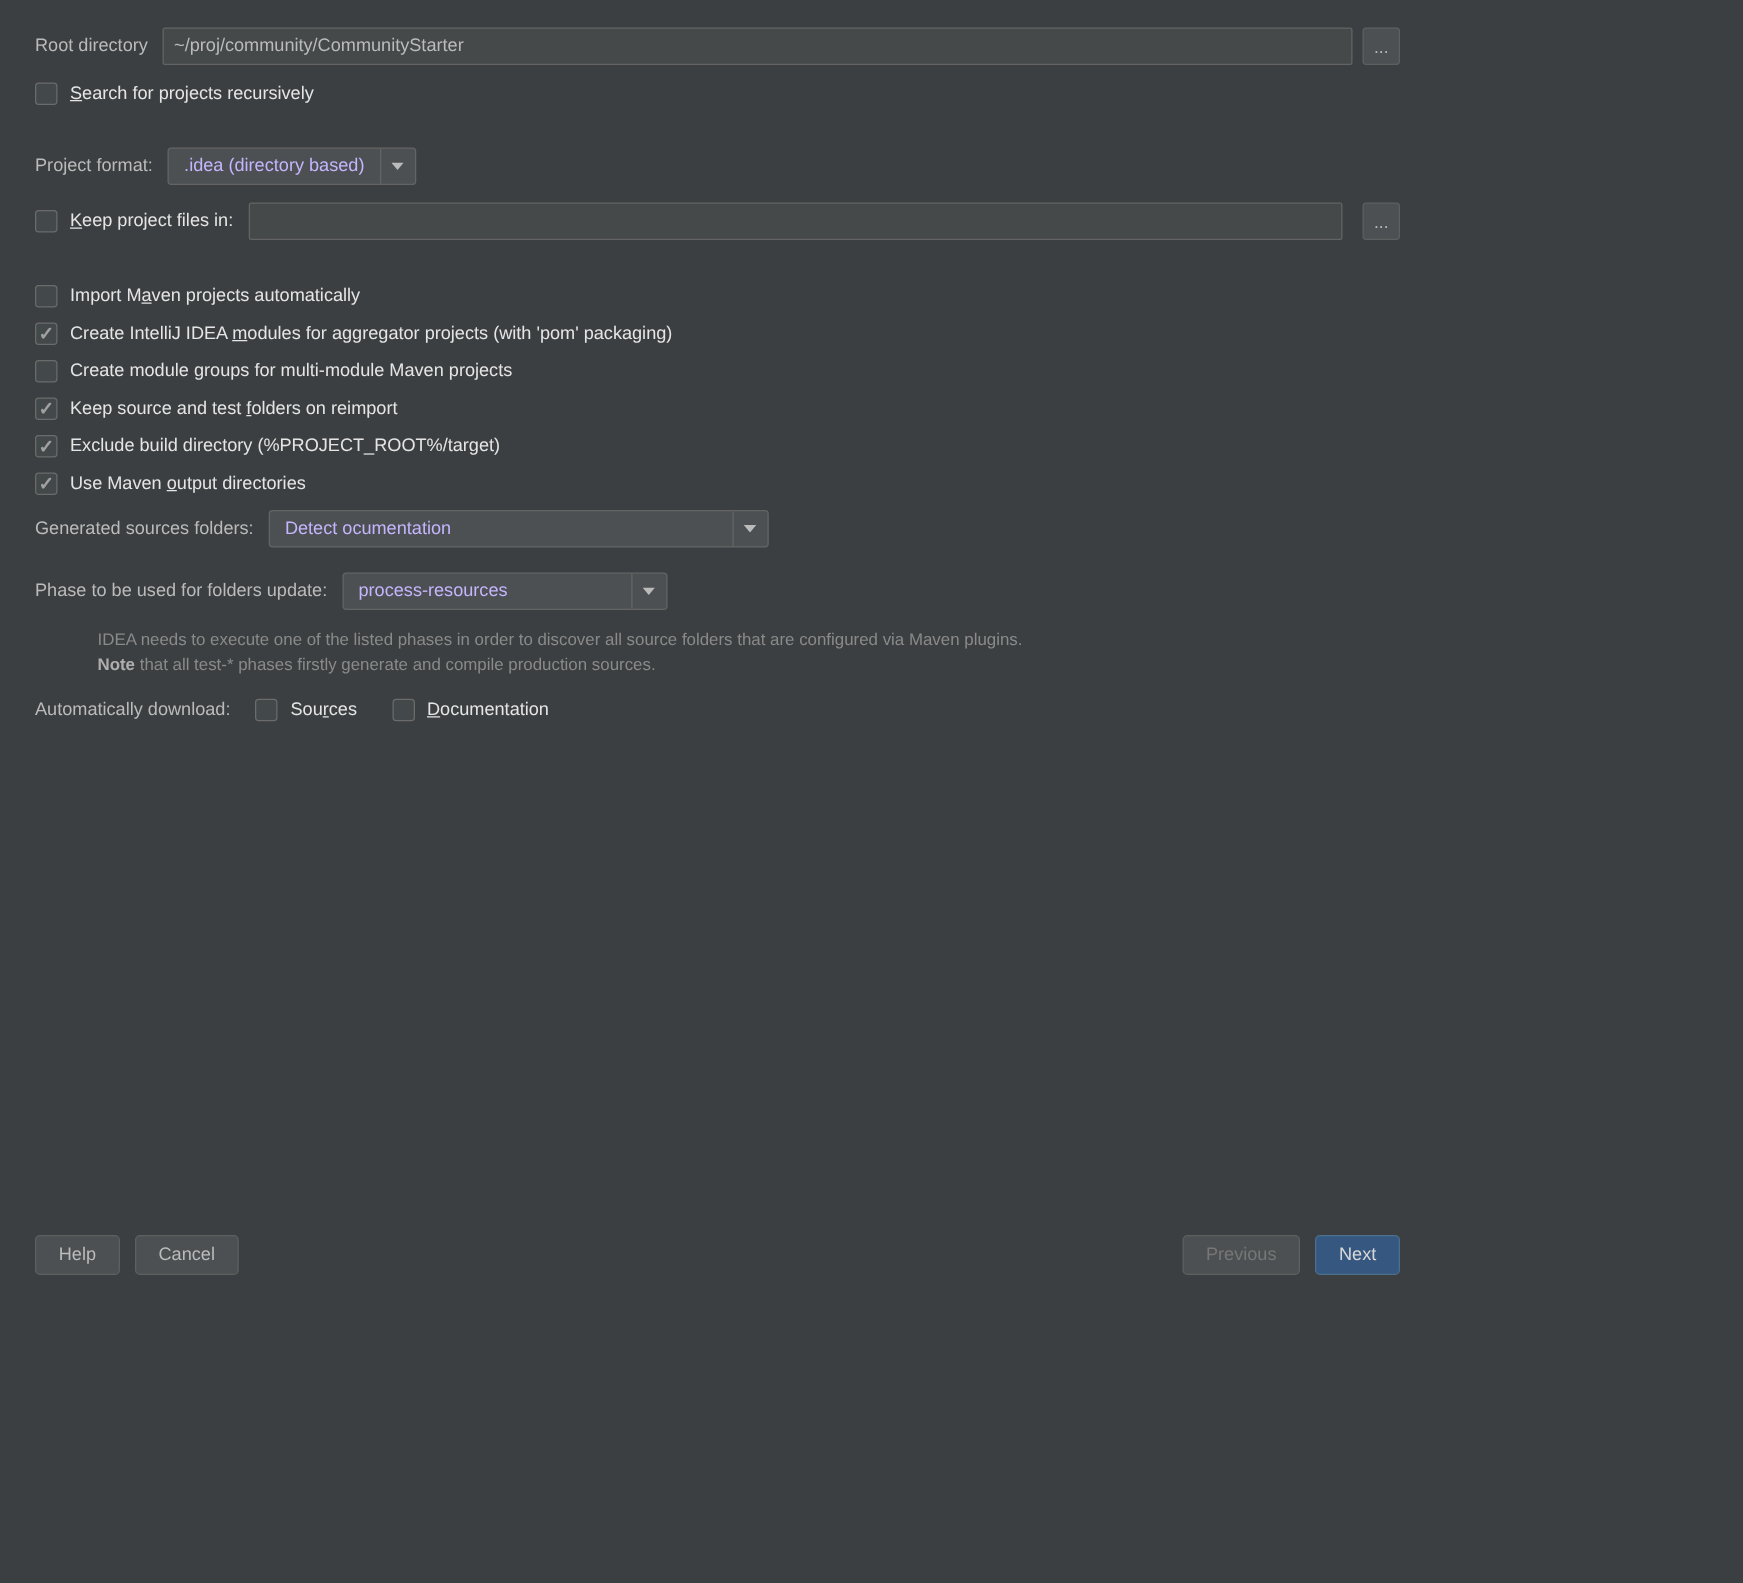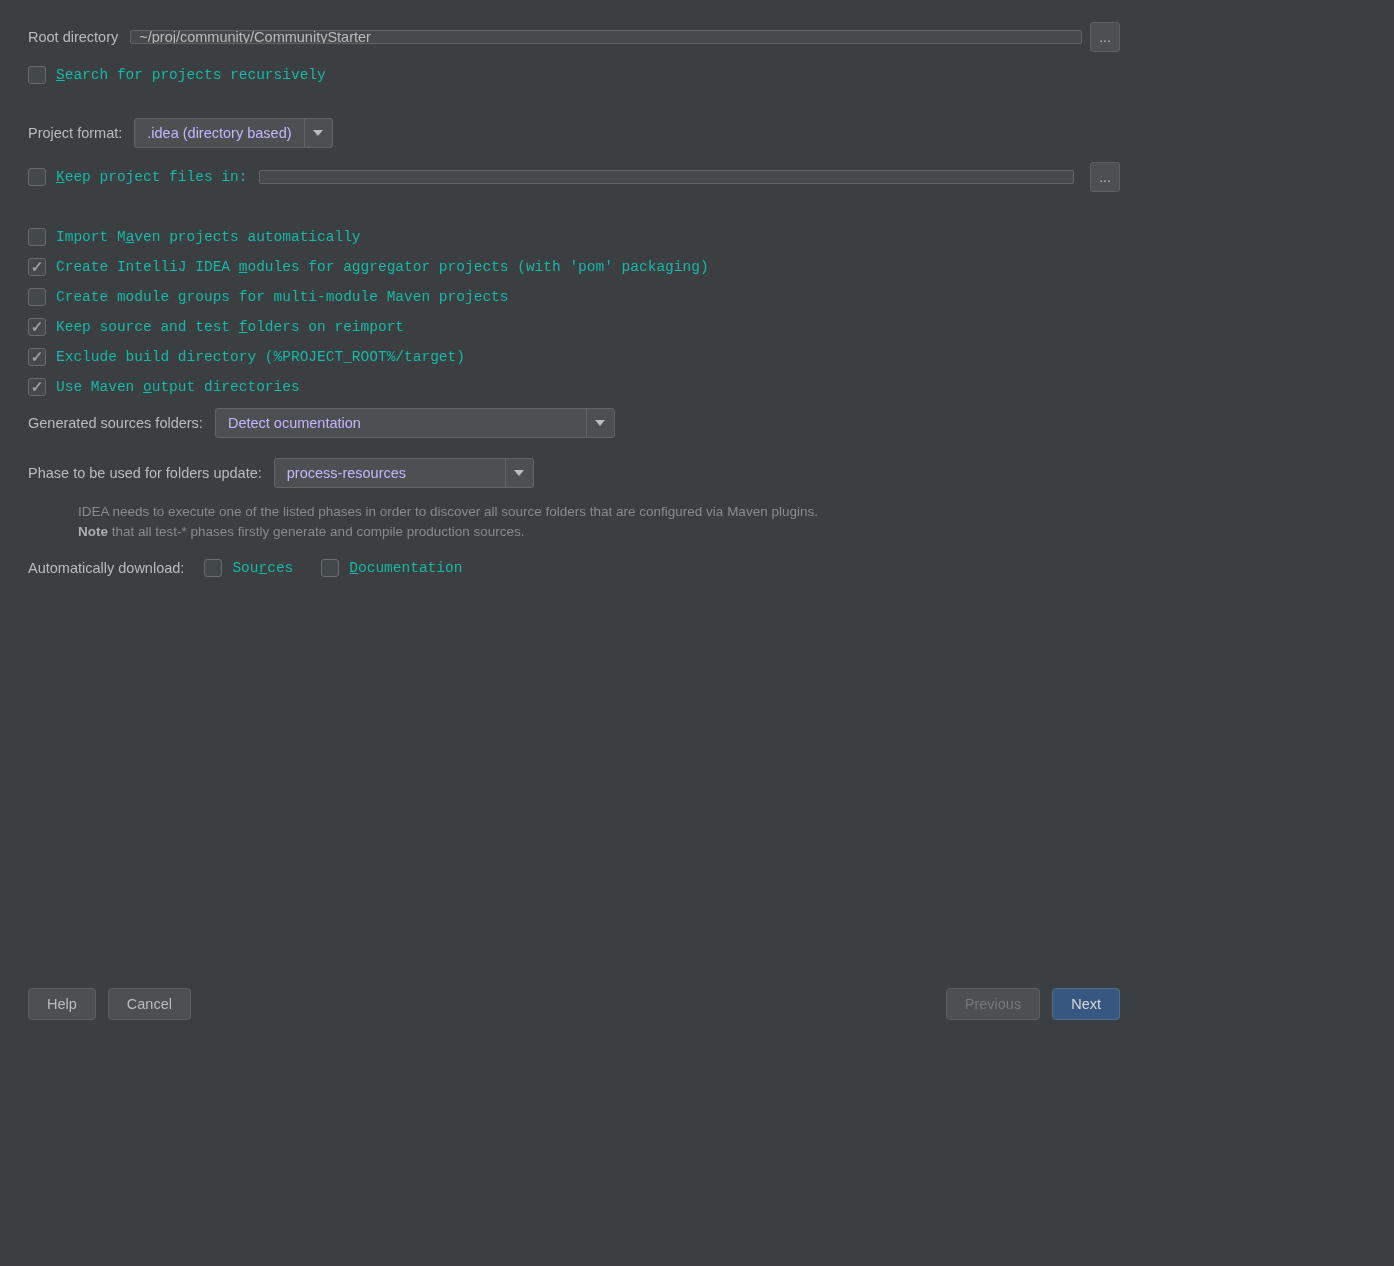--- a/index.html
+++ b/index.html
@@ -29,21 +29,21 @@
   }
   input[type=text].textfield {
     flex: 1;
     background: #45494a;
     border: 1px solid #646464;
     color: #bbbbbb;
     padding: 5px 8px;
     font-size: 14.5px;
     font-family: inherit;
     border-radius: 2px;
-    height: 14px;
+    height: 30px;
   }
   input.root-dir {
     background: #45494a;
     border: 2px solid #4a6a9a;
     color: #bbbbbb;
     outline: none;
   }
   .browse-btn {
     width: 30px;
     height: 30px;
@@ -74,23 +74,22 @@
     cursor: pointer;
     flex-shrink: 0;
   }
   .checkbox.checked::before {
     content: "✓";
     color: #a0a0a0;
     font-size: 15px;
     font-weight: bold;
   }
   .cb-label {
-    color: #14b8a6;
-    cursor: pointer;
-    font-family: Liberation Mono, monospace;
+    color: #e5e5e5;
+    cursor: pointer;
   }
   .underline { text-decoration: underline; }
   .select-wrap {
     display: inline-flex;
     align-items: stretch;
     border: 1px solid #646464;
     border-radius: 3px;
     background: #4c5052;
     height: 30px;
   }

